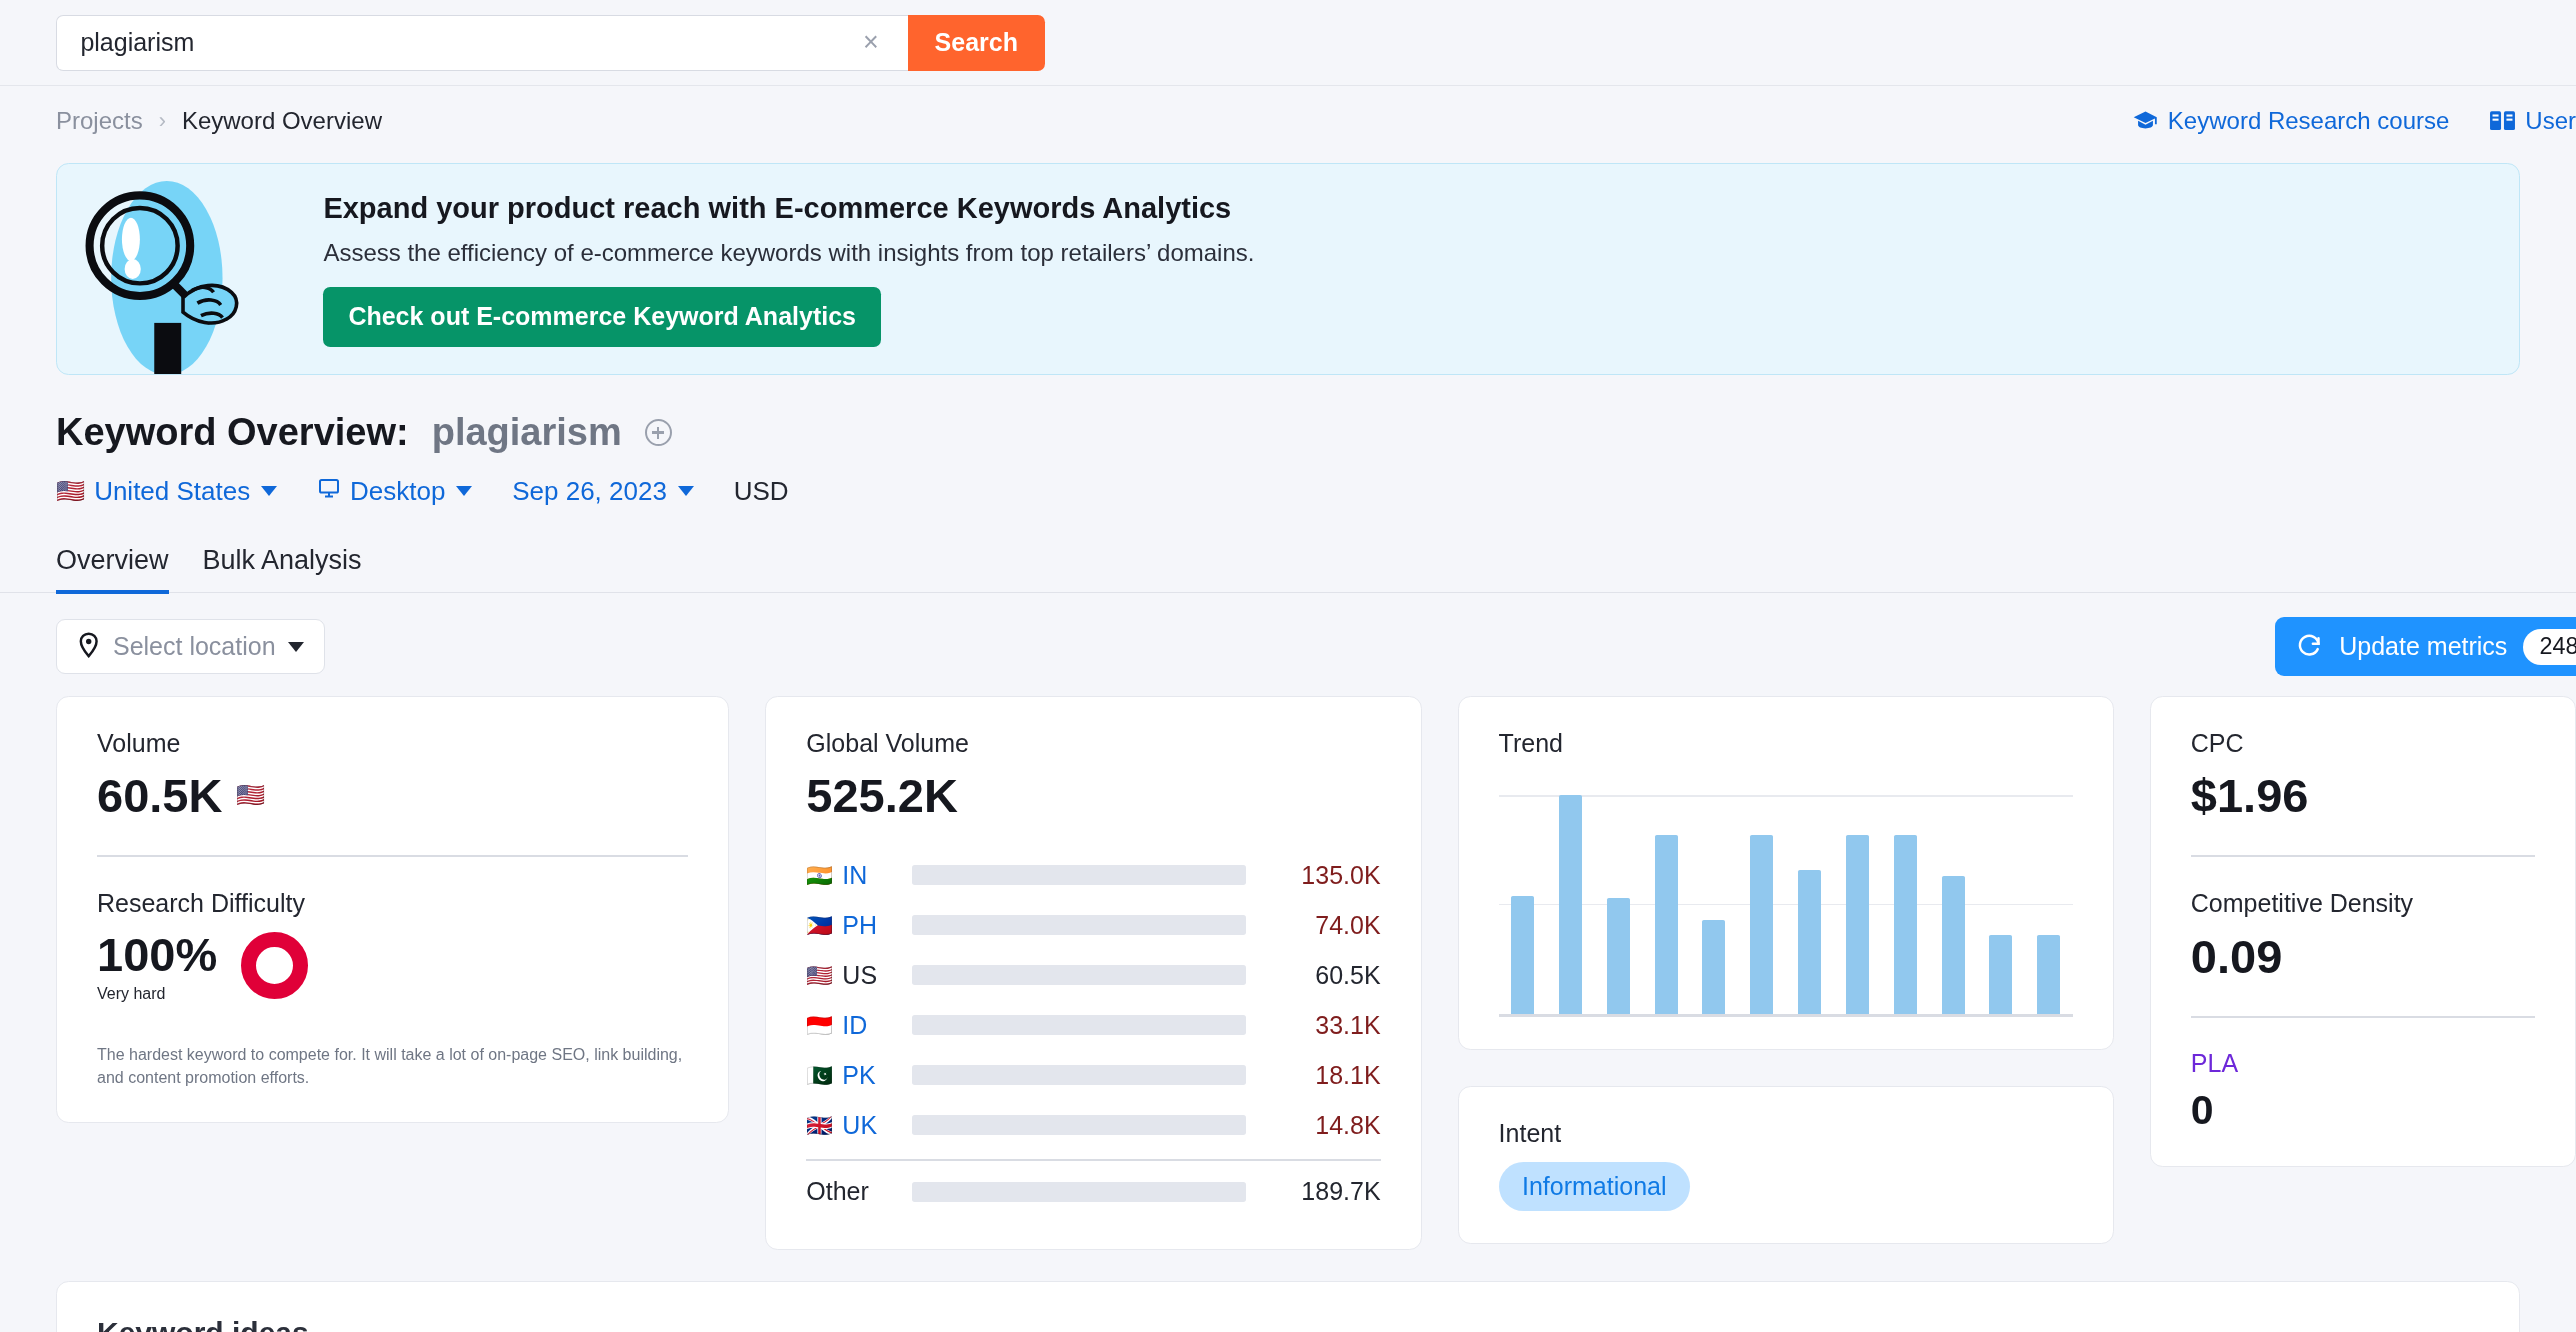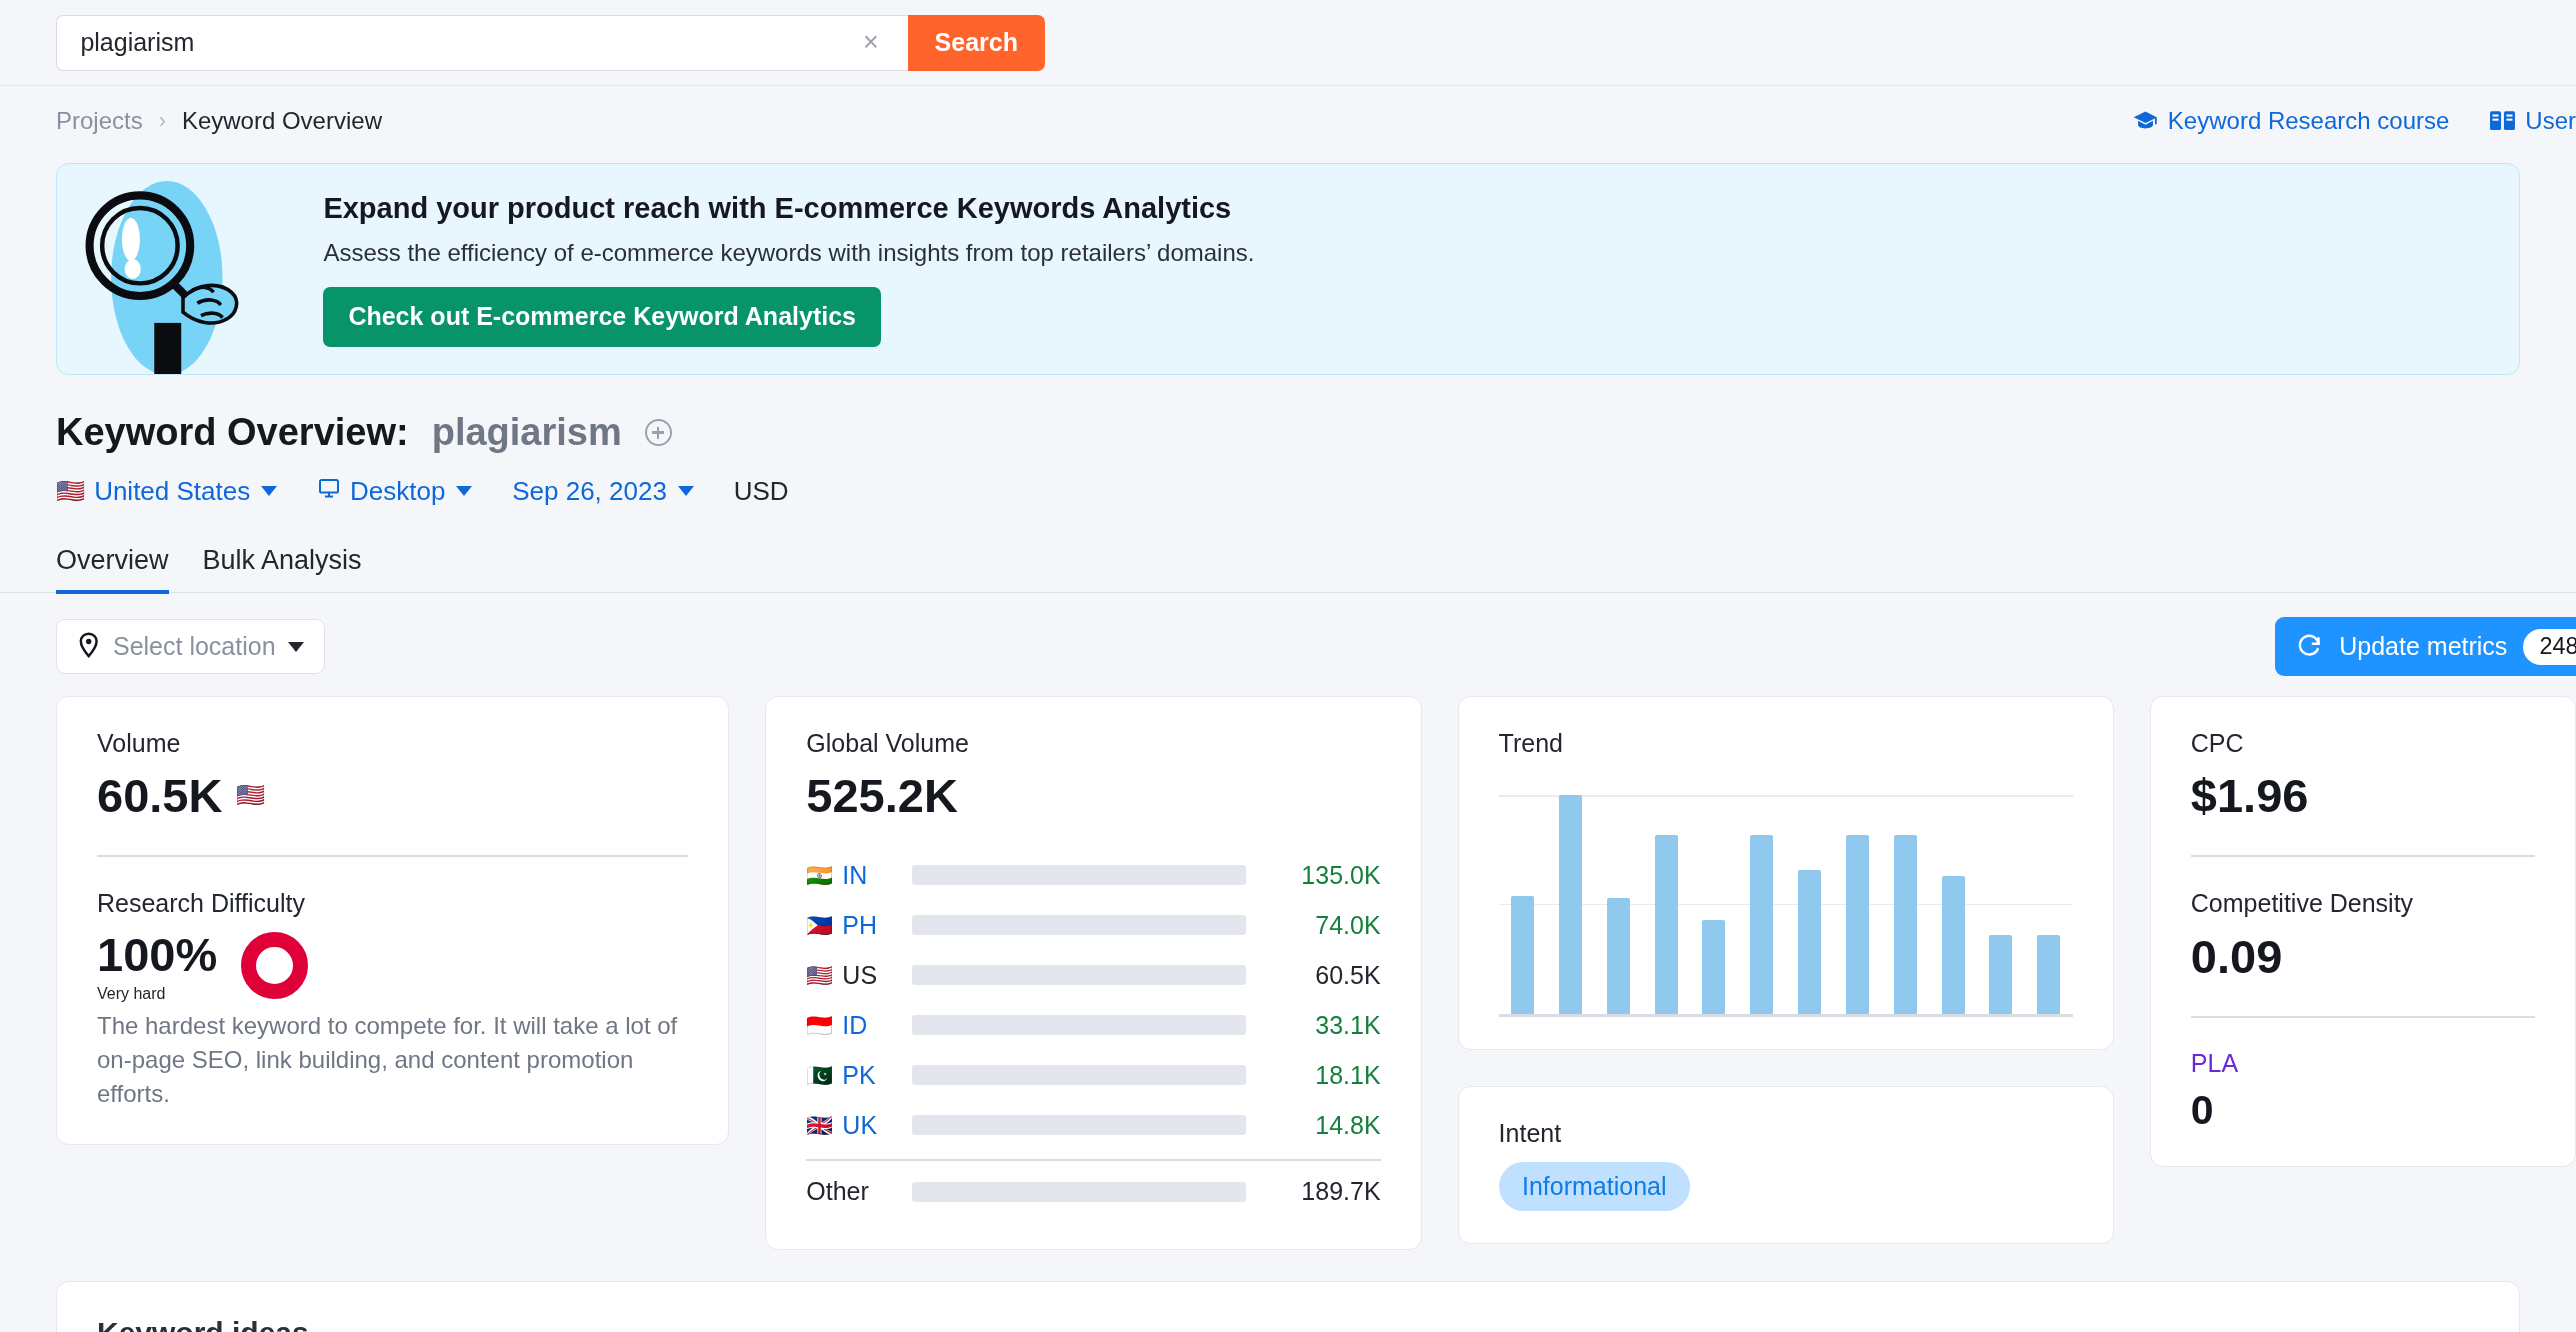--- a/index.html
+++ b/index.html
@@ -171,42 +171,42 @@
 
   
   .col-volume { width: 711px; }
   .kd-row { display: flex; align-items: center; gap: 23.4px; margin-top: 9px; }
   .kd-num { font-size: 47px; font-weight: bold; color: #16181f; }
   .kd-sub { font-size: 16px; color: #23262f; margin-top: 3px; }
   .kd-ring {
     width: 67px; height: 67px; border-radius: 50%;
     border: 15.3px solid #e00038; flex: none;
   }
-  .kd-desc { font-size: 24px; color: #6f7684; line-height: 1.42; margin-top: 6px; }
+  .kd-desc { font-size: 16px; color: #6f7684; line-height: 1.42; margin-top: 41px; }
 
   
   .col-global { width: 693px; }
   .gv-rows { margin-top: 27px; }
   .gv-row {
     display: flex; align-items: center; height: 50px; gap: 0;
   }
   .gv-flag { width: 36px; font-size: 21.6px; line-height: 1; flex: none; }
   .gv-code {
     width: 70px; font-size: 25px; color: #0f68d9; flex: none;
   }
   .gv-code.dark { color: #23262f; }
   .gv-code.wide { width: 106px; }
   .gv-track {
     flex: 1; height: 20px; background: #e3e6ed; border-radius: 2.7px;
     position: relative; overflow: hidden;
   }
   .gv-fill { height: 100%; background: #1fa2ff; border-radius: 2.7px; }
   .gv-fill.sel { background: #0561c9; }
   .gv-val {
-    width: 135px; text-align: right; font-size: 25px; color: #15803d; flex: none;
+    width: 135px; text-align: right; font-size: 25px; color: #7f1d1d; flex: none;
   }
   .gv-val.dark { color: #23262f; }
   .gv-sep { height: 1.8px; background: #d9dce3; margin: 9px 0 5.4px 0; }
 
   
   .col-mid { width: 693px; display: flex; flex-direction: column; gap: 36px; }
   .intent-pill {
     display: inline-block; background: #bfe1ff; color: #0f7ae5;
     border-radius: 27px; font-size: 25px; padding: 10px 23.4px; margin-top: 14.4px;
   }

